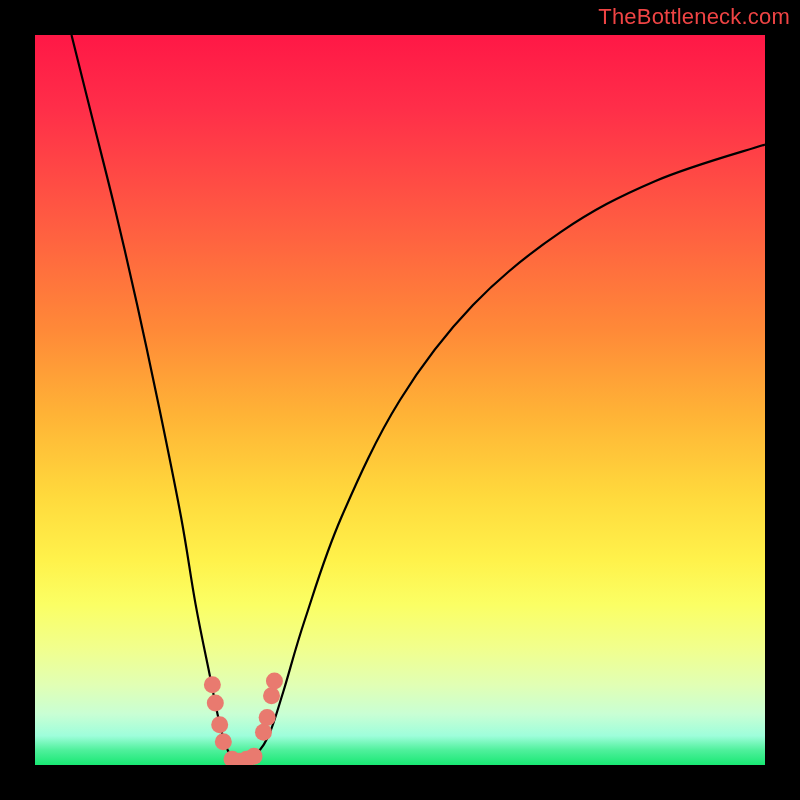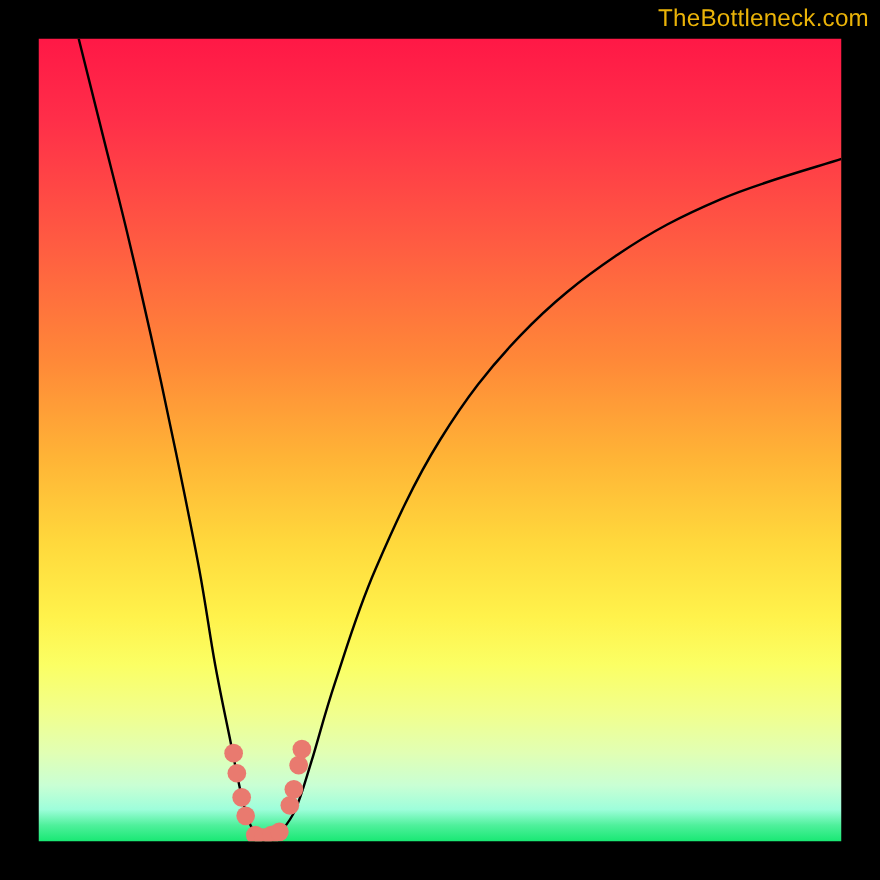--- a/index.html
+++ b/index.html
@@ -14,21 +14,21 @@
   .outer {
     width: 800px;
     height: 800px;
     background: #000;
     position: relative;
   }
   .watermark {
     position: absolute;
     top: 4px;
     right: 10px;
-    color: #eab308;
+    color: #ef4444;
     font-size: 22px;
     letter-spacing: 0.2px;
     z-index: 10;
   }
   .plot {
     position: absolute;
     left: 35px;
     top: 35px;
     width: 730px;
     height: 730px;

